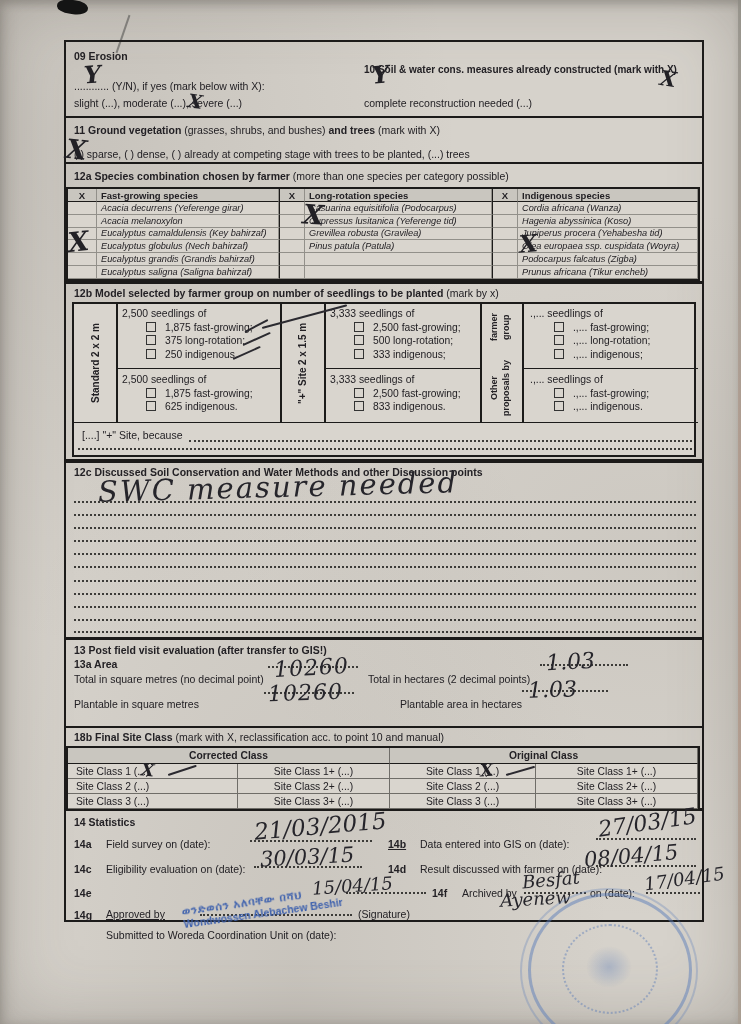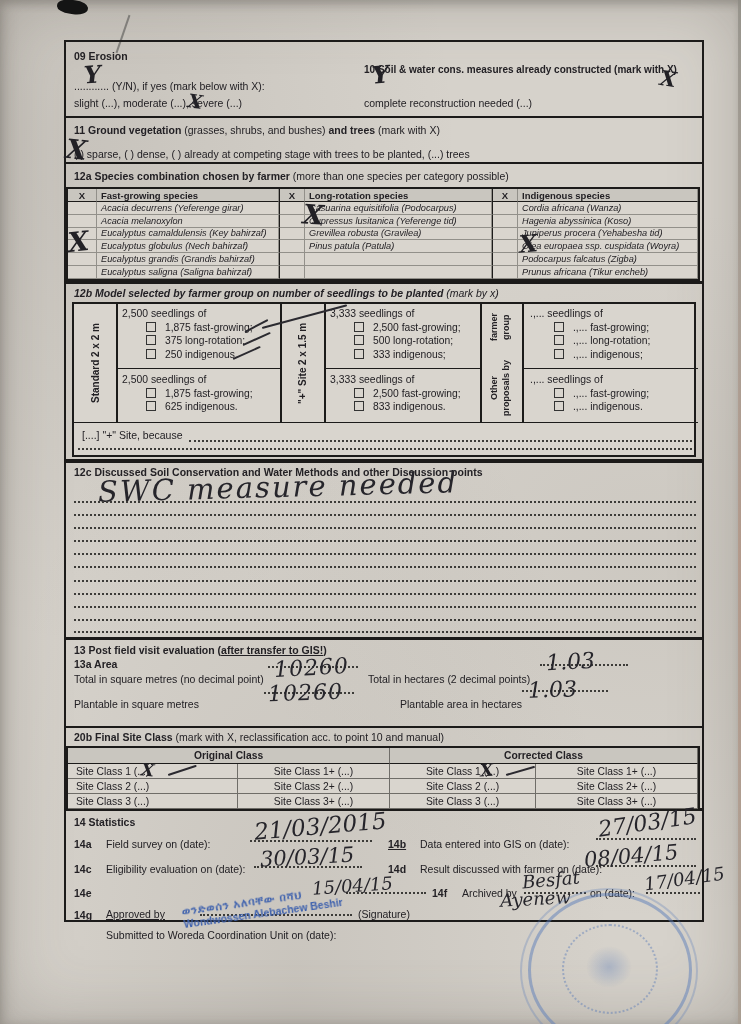--- a/index.html
+++ b/index.html
@@ -131,21 +131,21 @@
     <div class="sp">Eucalyptus saligna (Saligna bahirzaf)</div>
     <div class="gb"></div>
     <div class="sp"></div>
     <div class="gb"></div>
     <div class="sp">Prunus africana (Tikur encheb)</div>
   </div>
   <div class="abs hx" style="left:68px;top:226px;font-size:27px;transform:rotate(-6deg);">X</div>
   <div class="abs hx" style="left:303px;top:199px;font-size:27px;transform:rotate(4deg);">X</div>
   <div class="abs hx" style="left:519px;top:229px;font-size:24px;transform:rotate(-5deg);">X</div>
 
-  <div class="abs t" style="left:74px;top:287px;font-style:italic;">
+  <div class="abs t" style="left:74px;top:287px;">
     <span class="b">12b Model selected by farmer group on number of seedlings to be planted</span><span> (mark by x)</span>
   </div>
   <div class="abs box12b" style="left:72px;top:302px;width:624px;height:155px;">
     <div class="vline" style="left:42px;top:0;height:118px;"></div>
     <div class="vline" style="left:206px;top:0;height:118px;"></div>
     <div class="vline" style="left:250px;top:0;height:118px;"></div>
     <div class="vline" style="left:406px;top:0;height:118px;"></div>
     <div class="vline" style="left:448px;top:0;height:118px;"></div>
     <div class="hline" style="left:42px;top:64px;width:164px;"></div>
     <div class="hline" style="left:250px;top:64px;width:156px;"></div>
@@ -216,42 +216,42 @@
   <div class="abs dotline" style="left:74px;top:540px;width:622px;"></div>
   <div class="abs dotline" style="left:74px;top:553px;width:622px;"></div>
   <div class="abs dotline" style="left:74px;top:566px;width:622px;"></div>
   <div class="abs dotline" style="left:74px;top:580px;width:622px;"></div>
   <div class="abs dotline" style="left:74px;top:593px;width:622px;"></div>
   <div class="abs dotline" style="left:74px;top:606px;width:622px;"></div>
   <div class="abs dotline" style="left:74px;top:619px;width:622px;"></div>
   <div class="abs dotline" style="left:74px;top:631px;width:622px;"></div>
 
   <div class="abs t b" style="left:74px;top:644px;">
-    <span>13 Post field visit evaluation (</span><span style="text-decoration:underline;">after transfer to GIS!</span><span>)</span>
+    <span>13 Post field visit evaluation (</span><span style="">after transfer to GIS!</span><span>)</span>
   </div>
   <div class="abs t b" style="left:74px;top:658px;">13a Area</div>
   <div class="abs t" style="left:74px;top:673px;">Total in square metres (no decimal point)</div>
   <div class="abs t" style="left:368px;top:673px;">Total in hectares (2 decimal points)</div>
   <div class="abs t" style="left:74px;top:698px;">Plantable in square metres</div>
   <div class="abs t" style="left:368px;top:698px;padding-left:32px;">Plantable area in hectares</div>
   <div class="abs dotline" style="left:268px;top:666px;width:90px;"></div>
   <div class="abs dotline" style="left:540px;top:664px;width:88px;"></div>
   <div class="abs dotline" style="left:264px;top:692px;width:90px;"></div>
   <div class="abs dotline" style="left:522px;top:690px;width:86px;"></div>
   <div class="abs hw" style="left:274px;top:655px;font-size:22px;transform:rotate(-3deg);letter-spacing:1px;">10260</div>
   <div class="abs hw" style="left:546px;top:649px;font-size:22px;transform:rotate(-3deg);">1.03</div>
   <div class="abs hw" style="left:268px;top:680px;font-size:22px;transform:rotate(-2deg);letter-spacing:1px;">10260</div>
   <div class="abs hw" style="left:528px;top:677px;font-size:22px;transform:rotate(-2deg);">1.03</div>
 
   <div class="abs t" style="left:74px;top:731px;">
-    <span class="b">20b Final Site Class</span><span> (mark with X, reclassification acc. to point 10 and manual)</span>
+    <span class="b">18b Final Site Class</span><span> (mark with X, reclassification acc. to point 10 and manual)</span>
   </div>
   <div class="abs tbl13b" style="left:66px;top:746px;">
+    <div class="hh">Corrected Class</div>
     <div class="hh">Original Class</div>
-    <div class="hh">Corrected Class</div>
     <div class="lc">Site Class 1 (...)</div>
     <div class="cc">Site Class 1+ (...)</div>
     <div class="cc">Site Class 1 (...)</div>
     <div class="cc">Site Class 1+ (...)</div>
     <div class="lc">Site Class 2 (...)</div>
     <div class="cc">Site Class 2+ (...)</div>
     <div class="cc">Site Class 2 (...)</div>
     <div class="cc">Site Class 2+ (...)</div>
     <div class="lc">Site Class 3 (...)</div>
     <div class="cc">Site Class 3+ (...)</div>

